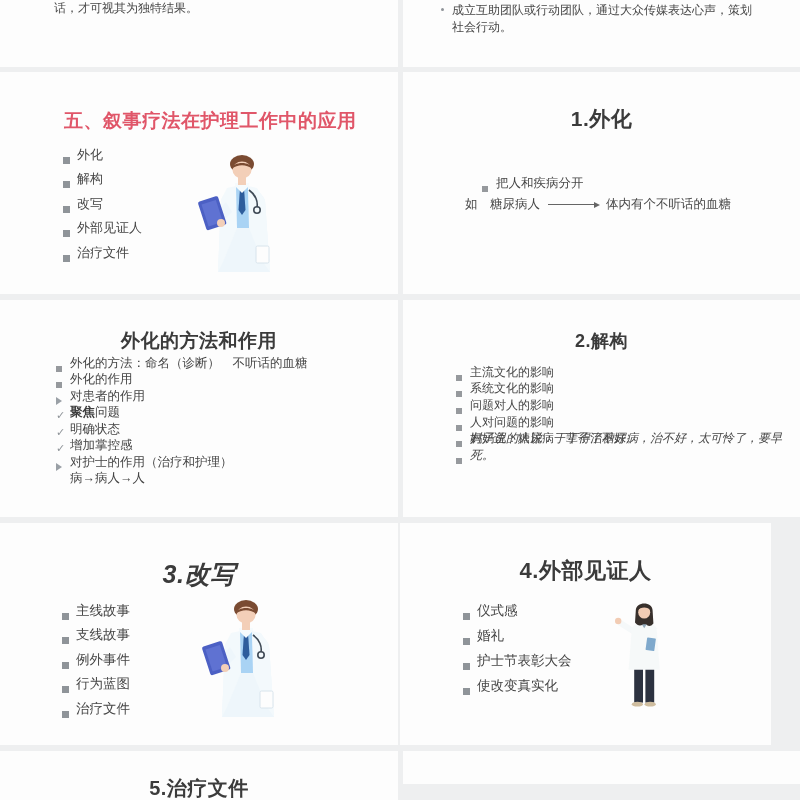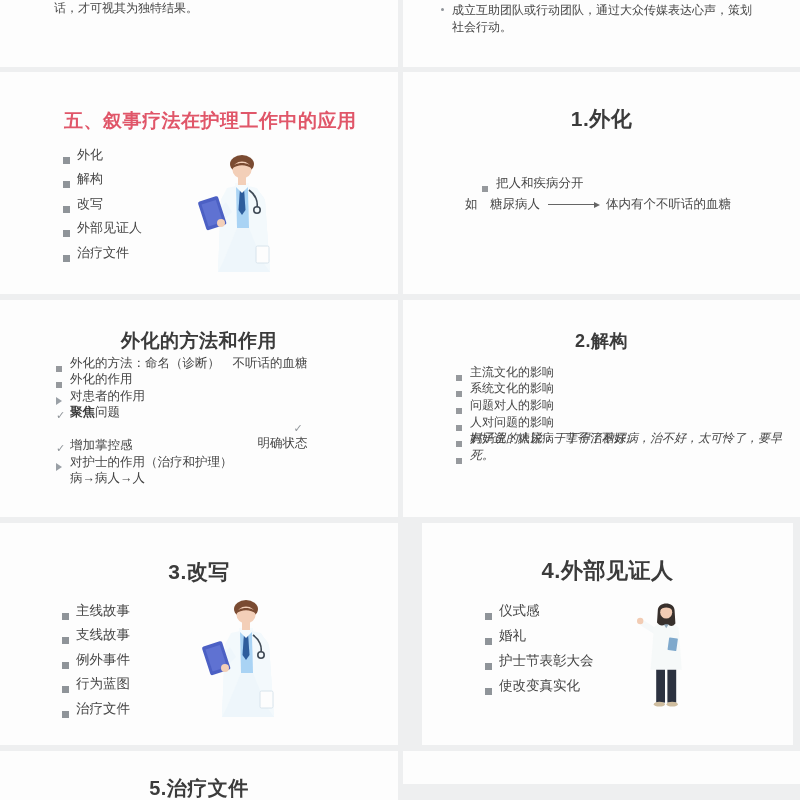--- a/index.html
+++ b/index.html
@@ -11,21 +11,21 @@
   }
   .slide{position:absolute;background:#fdfdfd;overflow:hidden;}
   
   #s1 {left:0;   top:0;    width:398px;height:67px;}
   #s2 {left:403px;top:0;   width:397px;height:67px;}
   #s3 {left:0;   top:72px; width:398px;height:222px;}
   #s4 {left:403px;top:72px;width:397px;height:222px;}
   #s5 {left:0;   top:300px;width:398px;height:217px;}
   #s6 {left:403px;top:300px;width:397px;height:217px;}
   #s7 {left:0;   top:523px;width:398px;height:222px;}
-  #s8 {left:422px;top:523px;width:371px;height:222px;}
+  #s8 {left:400px;top:523px;width:371px;height:222px;}
   #s9 {left:0;   top:751px;width:398px;height:49px;}
   #s10{left:403px;top:751px;width:397px;height:33px;}
 
   .abs{position:absolute;}
   .slide-title{font-weight:700;color:#3b3b3b;width:100%;text-align:center;letter-spacing:0.5px;}
   .pink{color:#e05669;}
   .body-txt{color:#474747;}
 
   ul.plain{list-style:none;margin:0;padding:0;}
   .li{display:flex;align-items:flex-end;}
@@ -130,21 +130,21 @@
         <span><b></b><span>外化的作用</span></span>
         </li>
       <li class="li" style="height:16.5px;">
         <span class="blt" data-bullet="arrow"></span>
         <span><b></b><span>对患者的作用</span></span>
         </li>
       <li class="li" style="height:16.5px;">
         <span class="blt" data-bullet="check"></span>
         <span><b>聚焦</b><span>问题</span></span>
         </li>
-      <li class="li" style="height:16.5px;flex-direction:column;">
+      <li class="li" style="height:16.5px;">
         <span class="blt" data-bullet="check"></span>
         <span><b></b><span>明确状态</span></span>
         </li>
       <li class="li" style="height:16.5px;">
         <span class="blt" data-bullet="check"></span>
         <span><b></b><span>增加掌控感</span></span>
         </li>
       <li class="li" style="height:16.5px;">
         <span class="blt" data-bullet="arrow"></span>
         <span><b></b><span>对护士的作用（治疗和护理）</span></span>
@@ -180,21 +180,21 @@
         <span>妈妈说：糖尿病一辈子治不好。</span>
         </li>
       <li class="li" style="height:16.7px;font-style:italic;">
         <span class="blt" data-bullet="square-sm"></span>
         <span>村子里的人说：丁丁得了糖尿病，治不好，太可怜了，要早死。</span>
         </li>
     </ul>
   </div>
 
   <div class="slide" id="s7">
-    <div class="abs slide-title" style="top:35px;font-size:21px;">3.改写</div>
+    <div class="abs slide-title" style="top:35px;font-size:25px;font-style:italic;">3.改写</div>
     <ul class="plain abs" style="left:62px;top:72px;font-size:13.5px;">
       <li class="li" style="height:24.5px;">
         <span class="blt" data-bullet="square"></span>
         <span>主线故事</span>
         </li>
       <li class="li" style="height:24.5px;">
         <span class="blt" data-bullet="square"></span>
         <span>支线故事</span>
         </li>
       <li class="li" style="height:24.5px;">

